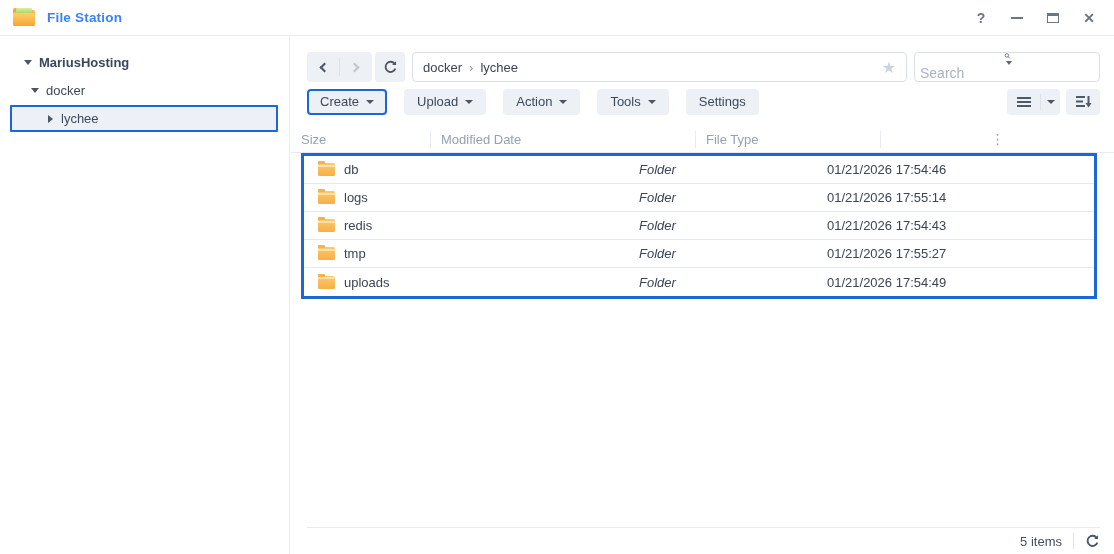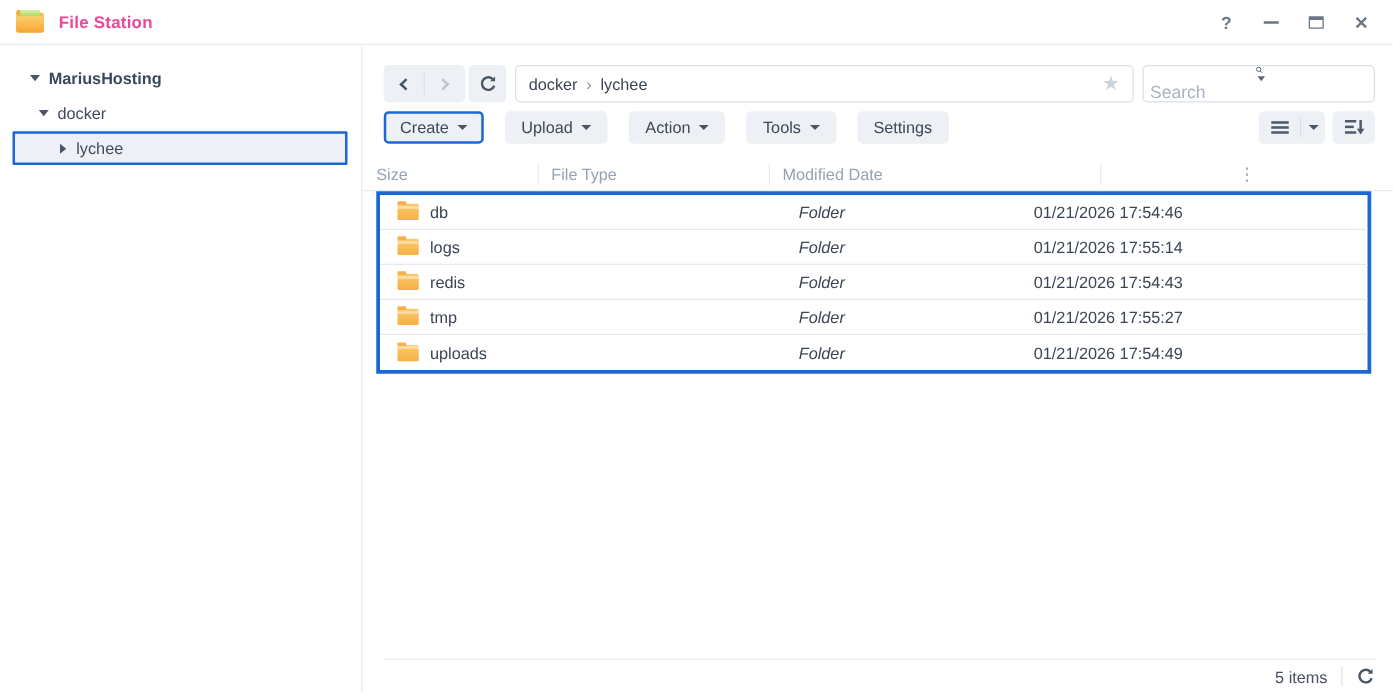--- a/index.html
+++ b/index.html
@@ -11,21 +11,21 @@
     border-bottom:1px solid #e8ebef; display:flex; align-items:center; background:#fff; }
   .app-icon { width:24px; height:20px; margin-left:13px; position:relative; }
   .app-icon .back { position:absolute; left:0; top:2px; width:22px; height:16px;
     background:linear-gradient(#fbbf4d,#f39a1f); border-radius:2px; }
   .app-icon .back:before { content:""; position:absolute; top:-2px; left:0; width:9px; height:4px;
     background:#f5a932; border-radius:2px 2px 0 0; }
   .app-icon .sheet { position:absolute; left:3px; top:0px; width:16px; height:7px;
     background:linear-gradient(#d9f0a3,#9ccc4f); border-radius:1px; }
   .app-icon .front { position:absolute; left:0; top:5px; width:22px; height:13px;
     background:linear-gradient(#fdd06e,#f6a52e); border-radius:2px 2px 2px 2px; }
-  .app-title { margin-left:10px; font-weight:bold; font-size:13.5px; color:#ec4899; letter-spacing:.2px; }
+  .app-title { margin-left:10px; font-weight:bold; font-size:13.5px; color:#3b82f6; letter-spacing:.2px; }
   .win-controls { margin-left:auto; margin-right:18px; display:flex; align-items:center; gap:22px; color:#6b7684; }
   .wc { cursor:pointer; display:flex; align-items:center; justify-content:center; width:14px; height:14px;
     font-size:14px; font-weight:bold; color:#6b7684; }
   .wc-min span { display:block; width:12px; height:2px; background:#6b7684; }
   .wc-max span { display:block; width:12px; height:10px; border:1px solid #6b7684; border-top:3px solid #6b7684; }
 
   
   .sidebar { position:absolute; top:37px; left:0; width:290px; height:517px;
     border-right:1px solid #e8ebef; padding-top:11px; background:#fff; }
   .tree-item { height:28px; display:flex; align-items:center; color:#3e4a5a; cursor:pointer; }
@@ -218,25 +218,25 @@
         <rect x="12.5" y="2" width="2" height="8" fill="#4e5a68"></rect>
         <path d="M10.5 9 L16.5 9 L13.5 13.5 Z" fill="#4e5a68"></path>
       </svg>
     </div>
   </div>
 
   <div class="thead">
     <div class="th th-size">
       <span>Size</span>
     </div>
+    <div class="th th-date">
+      <span>Modified Date</span>
+    </div>
     <div class="th th-type">
       <span>File Type</span>
-    </div>
-    <div class="th th-date">
-      <span>Modified Date</span>
     </div>
     <div class="th-menu">⋮</div>
   </div>
 
   <div class="selection-block">
     <div class="frow">
       <div class="cell-name">
           <span class="folder-ico"></span>
         <span>db</span>
         </div>

